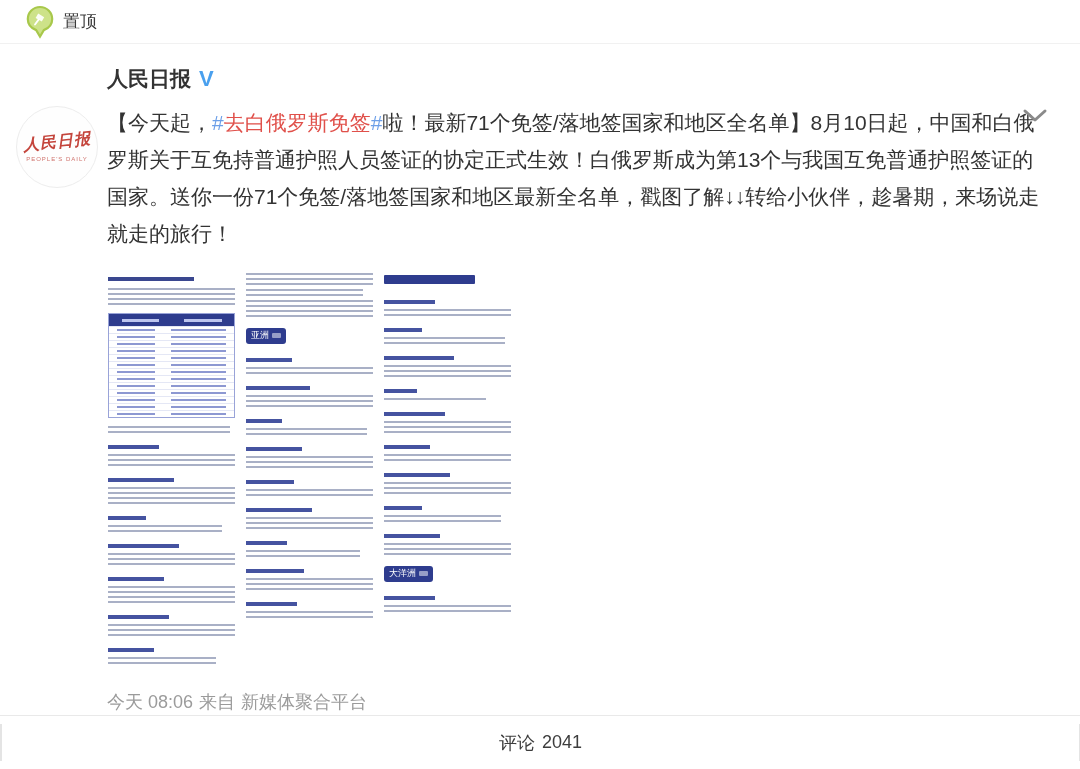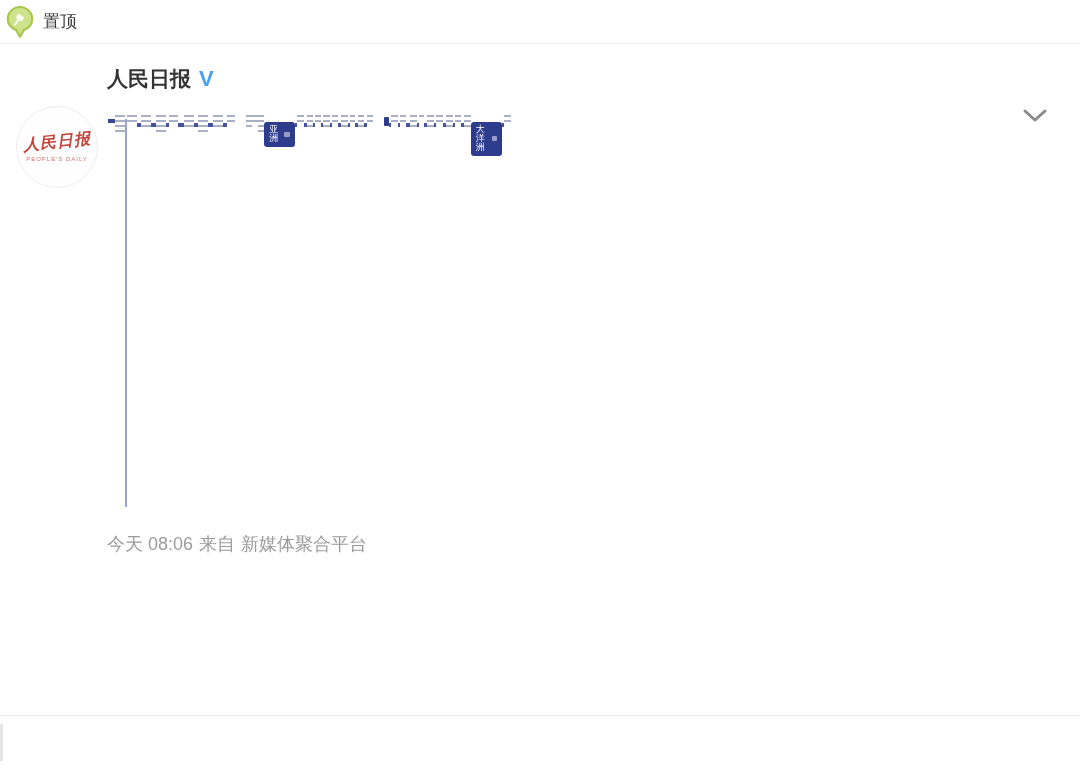--- a/index.html
+++ b/index.html
@@ -3,42 +3,42 @@
 <meta charset="utf-8">
 <style>
   * { box-sizing: border-box; }
   html,body { margin:0; padding:0; }
   body {
     width:1080px; height:769px; position:relative; overflow:hidden;
     background:#ffffff;
     font-family:"Liberation Sans","DejaVu Sans",sans-serif;
   }
   
-  .pinbar { height:44px; border-bottom:1px solid #f1f1f1; display:flex; align-items:center; padding-left:6px; gap:9px; }
+  .pinbar { height:44px; border-bottom:1px solid #f1f1f1; display:flex; align-items:center; padding-left:26px; gap:9px; }
   .pinbar-label { font-size:17px; color:#3a3a3a; }
   
   .post { position:relative; padding:18px 34px 0 107px; }
   .avatar {
     position:absolute; left:16px; top:62px; width:82px; height:82px; border-radius:50%;
     border:1px solid #ededed; background:#fefefe; display:flex; flex-direction:column;
     align-items:center; justify-content:center; cursor:pointer;
   }
   .av-cn { font-family:"Liberation Serif","DejaVu Serif",serif; font-style:italic; font-weight:bold;
            color:#c4453c; font-size:16px; letter-spacing:1px; transform:rotate(-6deg); white-space:nowrap; }
   .av-en { font-size:6px; color:#d0736d; letter-spacing:1px; margin-top:3px; white-space:nowrap; }
   .name-row { display:flex; align-items:center; gap:8px; height:30px; margin-top:2px; }
   .name { font-size:21px; font-weight:bold; color:#333; cursor:pointer; }
   .vbadge { font-size:22px; font-weight:900; color:#4aa0ee; line-height:1; }
   .chevron { position:absolute; right:28px; top:60px; cursor:pointer; padding:4px; }
   .post-text { margin-top:10px; font-size:21px; line-height:37px; color:#333; width:939px; }
   .hash-mark { color:#6c9fe8; cursor:pointer; }
   .hash-text { color:#e0504a; cursor:pointer; }
   
   .attachment { margin-top:17px; width:405px; height:406px; background:#fff; display:flex; gap:11px; padding:4px 1px 0 1px; cursor:pointer; }
-  .dcol { width:127px; height:400px; overflow:hidden; display:flex; flex-direction:row; }
+  .dcol { width:127px; height:400px; overflow:hidden; display:flex; flex-direction:column; }
   .dt { height:4px; background:#3a478f; margin:4px 0 7px; }
   .db { height:9px; background:#2e3c8e; margin:2px 0 8px; border-radius:1px; }
   .dh { height:4px; background:#4553a0; margin:8px 0 5px; }
   .dp { background:repeating-linear-gradient(to bottom,#a9b0c6 0,#a9b0c6 2px,transparent 2px,transparent 5px); margin-bottom:4px; }
   .vtable { border:1px solid #99a3d8; margin:4px 0 8px; }
   .vth { height:12px; background:#2e3c8e; display:flex; align-items:center; justify-content:space-around; }
   .vth i { height:3px; background:#bcc4ee; width:30%; display:block; }
   .vtr { height:7px; border-top:1px solid #e4e7f5; display:flex; align-items:center; justify-content:space-around; }
   .vtr i { height:2px; background:#8d98d2; display:block; }
   .vtr i:first-child { width:30%; }
@@ -80,20 +80,21 @@
     <svg width="26" height="16" viewBox="0 0 26 16">
       <path d="M3 3 L13 12 L23 3" fill="none" stroke="#8a8a8a" stroke-width="3" stroke-linecap="round" stroke-linejoin="round"></path>
     </svg>
   </span>
 
   <div class="name-row">
     <span class="name">人民日报</span>
     <span class="vbadge">V</span>
   </div>
 
+  <div class="post-text"><span>【今天起，</span><span class="hash-mark">#</span><span class="hash-text">去白俄罗斯免签</span><span class="hash-mark">#</span><span>啦！最新71个免签/落地签国家和地区全名单】8月10日起，中国和白俄罗斯关于互免持普通护照人员签证的协定正式生效！白俄罗斯成为第13个与我国互免普通护照签证的国家。送你一份71个免签/落地签国家和地区最新全名单，戳图了解↓↓转给小伙伴，趁暑期，来场说走就走的旅行！</span></div>
 
   <div class="attachment">
     <div class="dcol">
         <div class="dt" style="width: 68%;"></div>
         <div class="dp" style="height: 17px; width: 100%;"></div>
         <div class="vtable">
           <div class="vth">
             <i></i>
             <i></i>
           </div>
@@ -225,14 +226,18 @@
   <div class="meta">
     <span>今天 08:06</span>
     <span>来自</span>
     <span>新媒体聚合平台</span>
   </div>
 </div>
 
 <div class="actionbar">
   <div class="adiv"></div>
   <div class="adiv"></div>
+  <div class="acell">
+    <span>评论</span>
+    <span>2041</span>
+  </div>
   <div class="adiv"></div>
 </div>
 
 </body></html>

